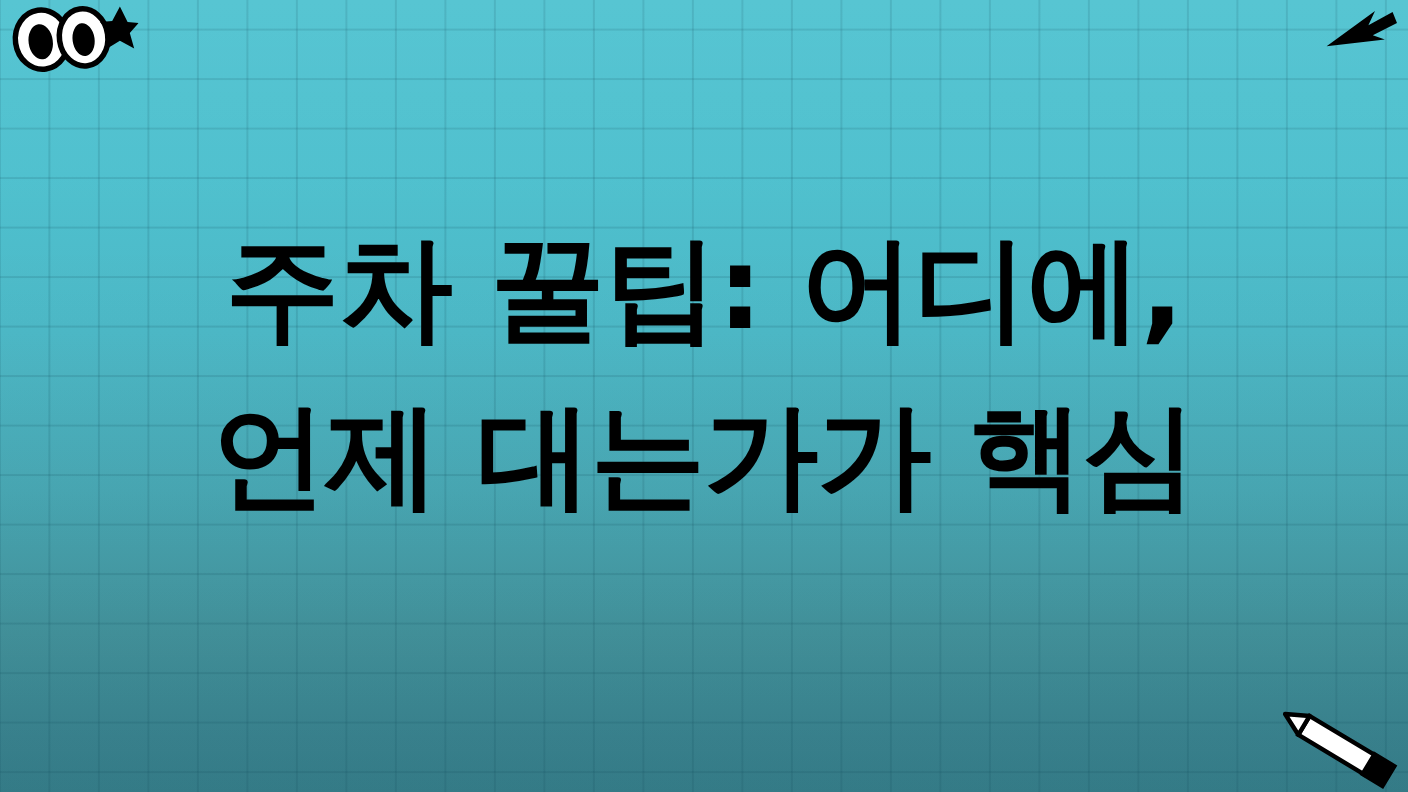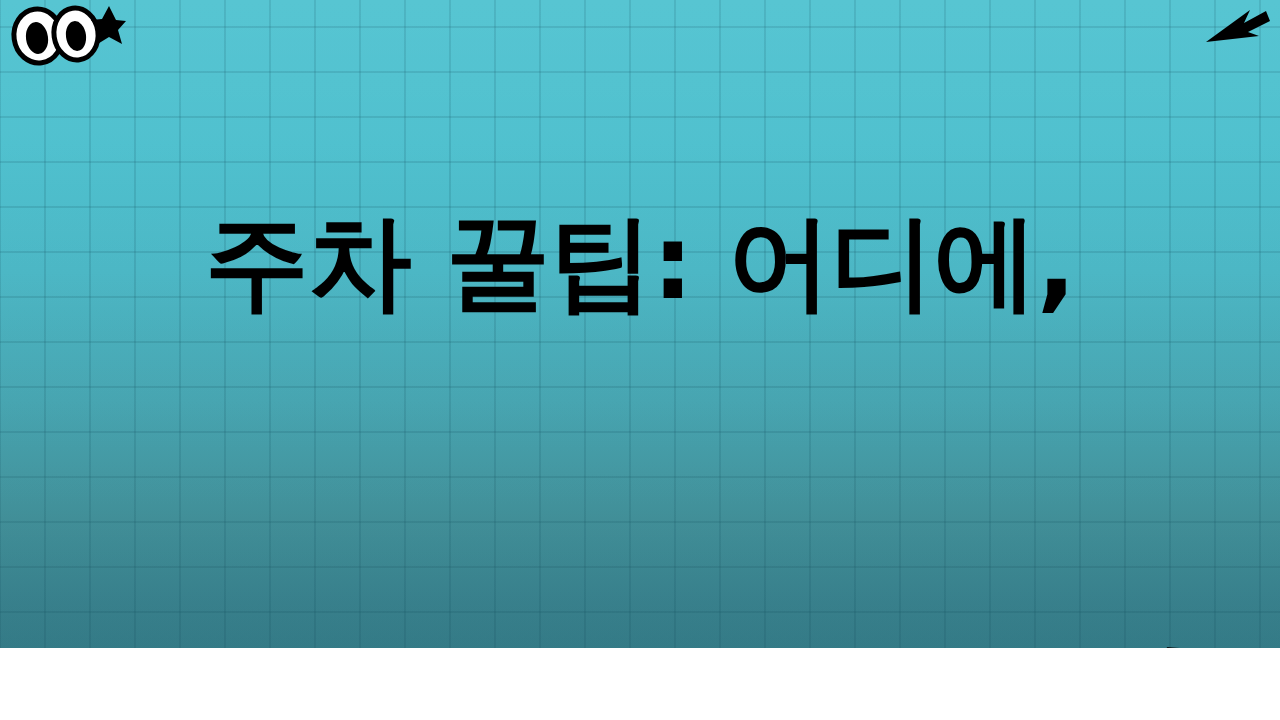--- a/index.html
+++ b/index.html
@@ -9,21 +9,21 @@
   body {
     width: 1280px;
     height: 720px;
     overflow: hidden;
     font-family: "DejaVu Sans", "Liberation Sans", sans-serif;
   }
 
   #canvas {
     position: relative;
     width: 1280px;
-    height: 648px;
+    height: 720px;
     overflow: hidden;
     background:
       linear-gradient(180deg,
         #4ec2d0 0%,
         #4ec0ce 22%,
         #4db9c7 42%,
         #4aaab6 62%,
         #45969f 80%,
         #3d8995 93%,
         #3a8591 100%);
@@ -109,15 +109,16 @@
       <g transform="rotate(31 60 39)">
         <rect x="22" y="29" width="70" height="20" fill="#ffffff" stroke="#000000" stroke-width="4"></rect>
         <path d="M22 29 L2 39 L22 49 Z" fill="#ffffff" stroke="#000000" stroke-width="4" stroke-linejoin="round"></path>
         <rect x="90" y="28" width="22" height="22" fill="#000000" stroke="#000000" stroke-width="3"></rect>
       </g>
     </svg>
   </div>
 
   <div id="title-block">
     <span class="title-line">주차 꿀팁: 어디에,</span>
+    <span class="title-line">언제 대는가가 핵심</span>
   </div>
 
 </div>
 
 </body></html>

